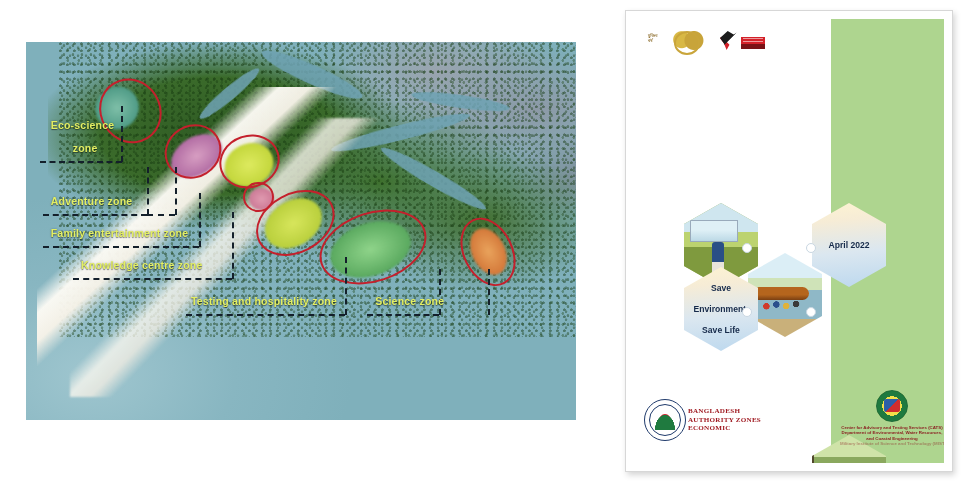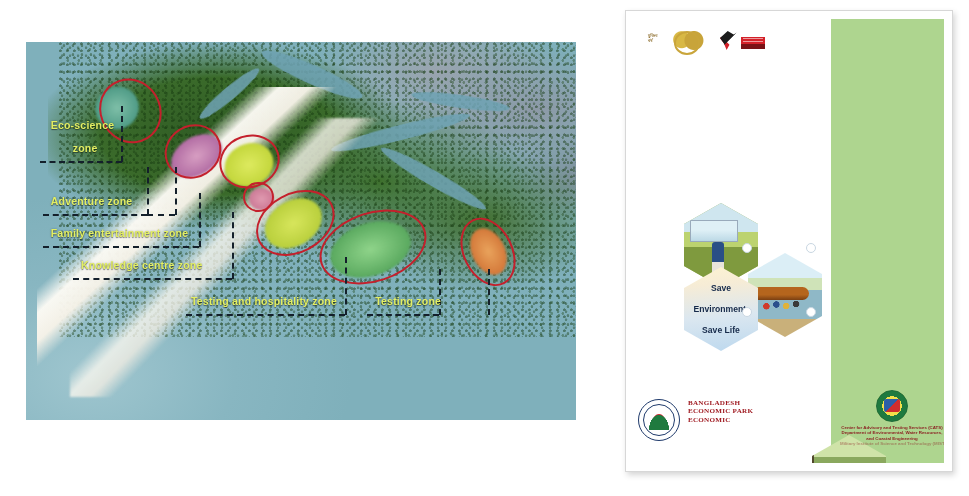--- a/index.html
+++ b/index.html
@@ -232,21 +232,21 @@
     position:relative;
   }
   .ph-forest::before{
     content:"";position:absolute;inset:0;
     background:
       linear-gradient(92deg,rgba(70,55,35,.85) 0 3px,rgba(0,0,0,0) 3px 14px),
       linear-gradient(88deg,rgba(60,48,30,.6) 0 2px,rgba(0,0,0,0) 2px 11px);
   }
 
   
-  #beza-block{position:absolute;left:4px;bottom:22px;display:flex;gap:8px;}
+  #beza-block{position:absolute;left:10px;bottom:22px;display:flex;align-items:center;gap:2px;}
   #beza-seal{
     position:relative;width:40px;height:40px;border-radius:50%;
     background:#ffffff;border:1.2px solid #1f3a6b;
     overflow:hidden;
   }
   #beza-seal::before{
     content:"";position:absolute;left:4px;top:4px;right:4px;bottom:4px;
     border-radius:50%;border:1px solid #1f3a6b;
   }
   #beza-seal::after{
@@ -336,21 +336,21 @@
   <div class="leader" style="left:62%;top:72%;width:13%;"></div>
   <div class="leader-v" style="left:75%;top:60%;height:12.2%;"></div>
   <div class="leader-v" style="left:84%;top:60%;height:12.2%;"></div>
 
   <span class="zone-label" style="left:4.5%;top:20.5%;">Eco-science</span>
   <span class="zone-label" style="left:8.5%;top:26.5%;">zone</span>
   <span class="zone-label" style="left:4.5%;top:40.5%;">Adventure zone</span>
   <span class="zone-label" style="left:4.5%;top:49%;">Family entertainment  zone</span>
   <span class="zone-label" style="left:10%;top:57.5%;">Knowledge centre zone</span>
   <span class="zone-label" style="left:30%;top:67%;">Testing and hospitality zone</span>
-  <span class="zone-label" style="left:63.5%;top:67%;">Testing zone</span>
+  <span class="zone-label" style="left:63.5%;top:67%;">Science zone</span>
 
 </div>
 
 <div id="cover-page">
   <div id="cover-inner">
 
     <div id="green-band"></div>
     <div id="green-band-gap"></div>
 
     <div id="logo-row">
@@ -367,20 +367,23 @@
       </div>
     </div>
 
 
     <div id="hex-cluster">
 
       <div class="hex ph-signboard" style="left:0px;top:34px;"></div>
 
       <div class="hex ph-boat" style="left:64px;top:0px;"></div>
 
+      <div class="hex hex-text" style="left:128px;top:34px;">
+        <span>April 2022</span>
+      </div>
 
 
       <div class="hex hex-text" style="left:0px;top:98px;">
         <span>
           <span>Save</span><br>
           <span>Environment,</span><br>
           <span>Save Life</span>
         </span>
       </div>
 
@@ -389,21 +392,21 @@
       <div class="hex-dot" style="left:58px;top:74px;"></div>
       <div class="hex-dot" style="left:122px;top:74px;"></div>
       <div class="hex-dot" style="left:58px;top:138px;"></div>
       <div class="hex-dot" style="left:122px;top:138px;"></div>
     </div>
 
     <div id="beza-block">
       <div id="beza-seal"></div>
       <div id="beza-text">
         <div>BANGLADESH</div>
-        <div>ECONOMIC PARK</div>
+        <div>AUTHORITY ZONES</div>
         <div>ECONOMIC</div>
       </div>
     </div>
 
     <div id="cats-block">
       <div id="mist-seal"></div>
       <div class="c-line">Center for Advisory and Testing Services (CATS)</div>
       <div class="c-line">Department of Environmental, Water Resources,</div>
       <div class="c-line">and Coastal Engineering</div>
       <div class="c-line faded">Military Institute of Science and Technology (MIST)</div>

